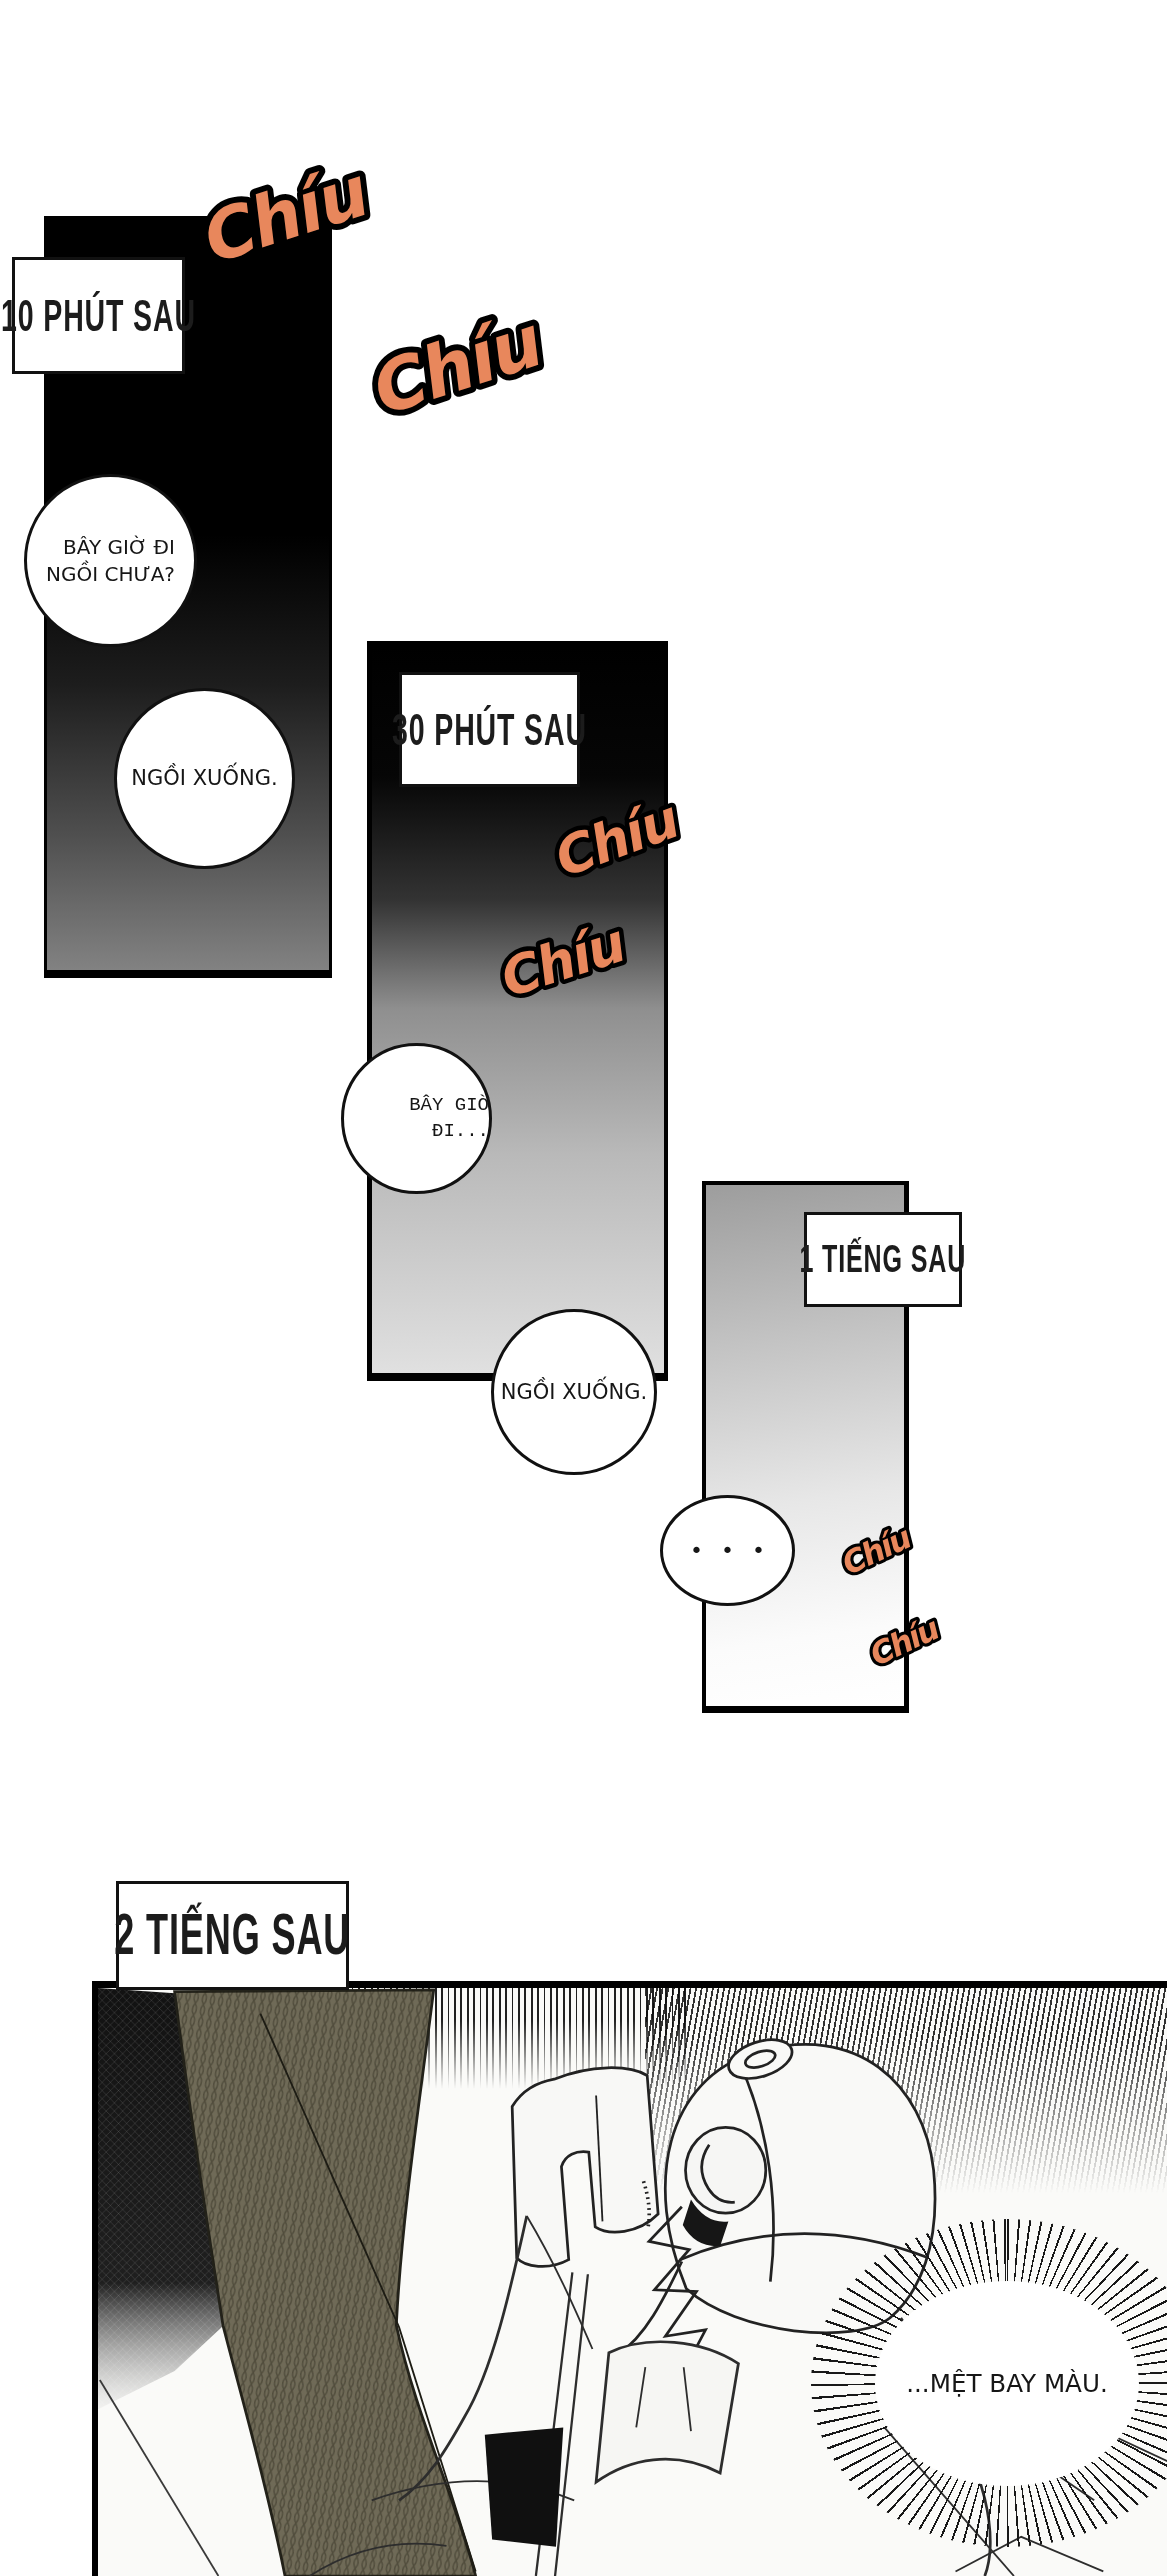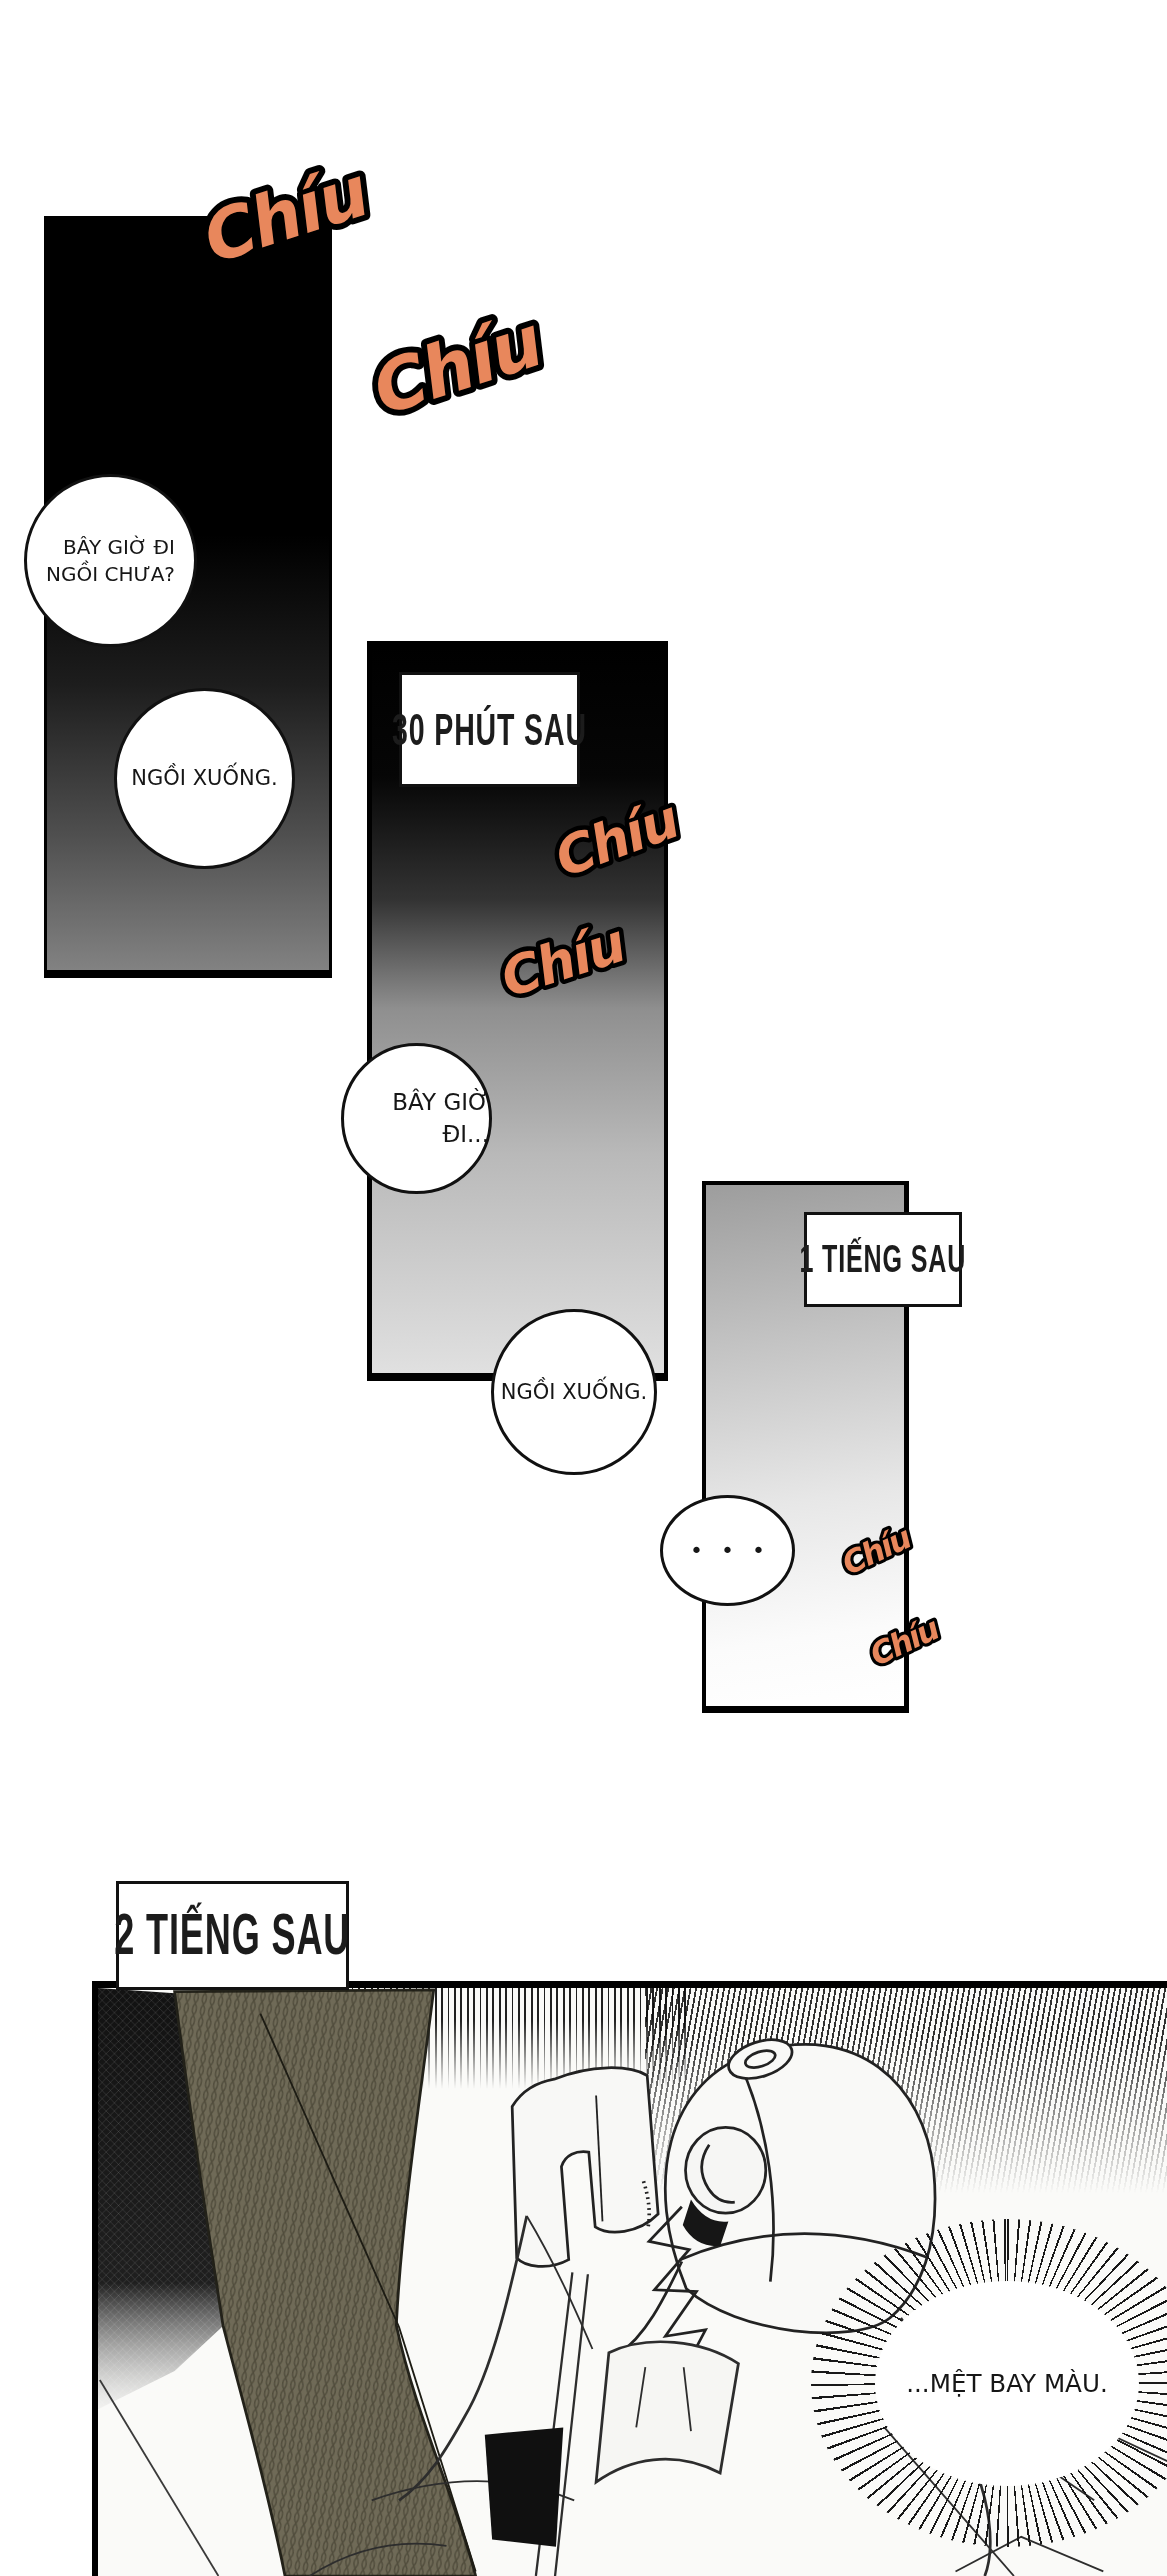--- a/index.html
+++ b/index.html
@@ -26,21 +26,21 @@
   #timebox2{left:399px;top:672px;width:181px;height:115px;} #timebox2 .t{font-size:30px;}
   #timebox3{left:804px;top:1212px;width:158px;height:95px;}#timebox3 .t{font-size:26.4px;}
   #timebox4{left:116px;top:1881px;width:233px;height:109px;}#timebox4 .t{font-size:38px;}
 
   
   .bubble{position:absolute;box-sizing:border-box;background:#fff;border:3.6px solid #111;
     border-radius:50%;display:flex;align-items:center;justify-content:center;text-align:right;
     color:#161616;z-index:20;line-height:1.35;font-weight:500;}
   #bubble1{left:24px;top:474px;width:173px;height:173px;font-size:20px;}
   #bubble2{left:114px;top:688px;width:181px;height:181px;font-size:21px;}
-  #bubble3{left:341px;top:1043px;width:151px;height:151px;font-size:23px;}
+  #bubble3{left:341px;top:1043px;width:151px;height:151px;font-size:19px;font-family:Liberation Mono, monospace;}
   #bubble4{left:491px;top:1309px;width:166px;height:166px;font-size:21px;}
   #bubble5{left:660px;top:1495px;width:135px;height:111px;font-size:22px;letter-spacing:5.5px;
            padding-left:5.5px;}
 
   
   .sfx{position:absolute;width:292px;height:201px;z-index:25;pointer-events:none;}
   .sfx svg{overflow:visible;}
   .sfx text{font-family:"DejaVu Sans",sans-serif;font-style:italic;font-weight:bold;
     paint-order:stroke;stroke:#000;stroke-linejoin:round;letter-spacing:-2px;}
 
@@ -187,20 +187,23 @@
     <svg width="292" height="201" viewBox="0 0 320 220">
         <text x="160" y="122" text-anchor="middle" font-size="34" fill="#e8875c" stroke-width="7" transform="rotate(-25 160 110)">Chíu</text>
       </svg>
   </div>
   <div class="sfx" style="left:758px;top:1541px">
     <svg width="292" height="201" viewBox="0 0 320 220">
         <text x="160" y="122" text-anchor="middle" font-size="34" fill="#e8875c" stroke-width="7" transform="rotate(-25 160 110)">Chíu</text>
       </svg>
   </div>
 
+  <div class="timebox" id="timebox1">
+    <span class="t">10 PHÚT SAU</span>
+  </div>
   <div class="timebox" id="timebox2">
     <span class="t">30 PHÚT SAU</span>
   </div>
   <div class="timebox" id="timebox3">
     <span class="t">1 TIẾNG SAU</span>
   </div>
   <div class="timebox" id="timebox4">
     <span class="t">2 TIẾNG SAU</span>
   </div>
 

